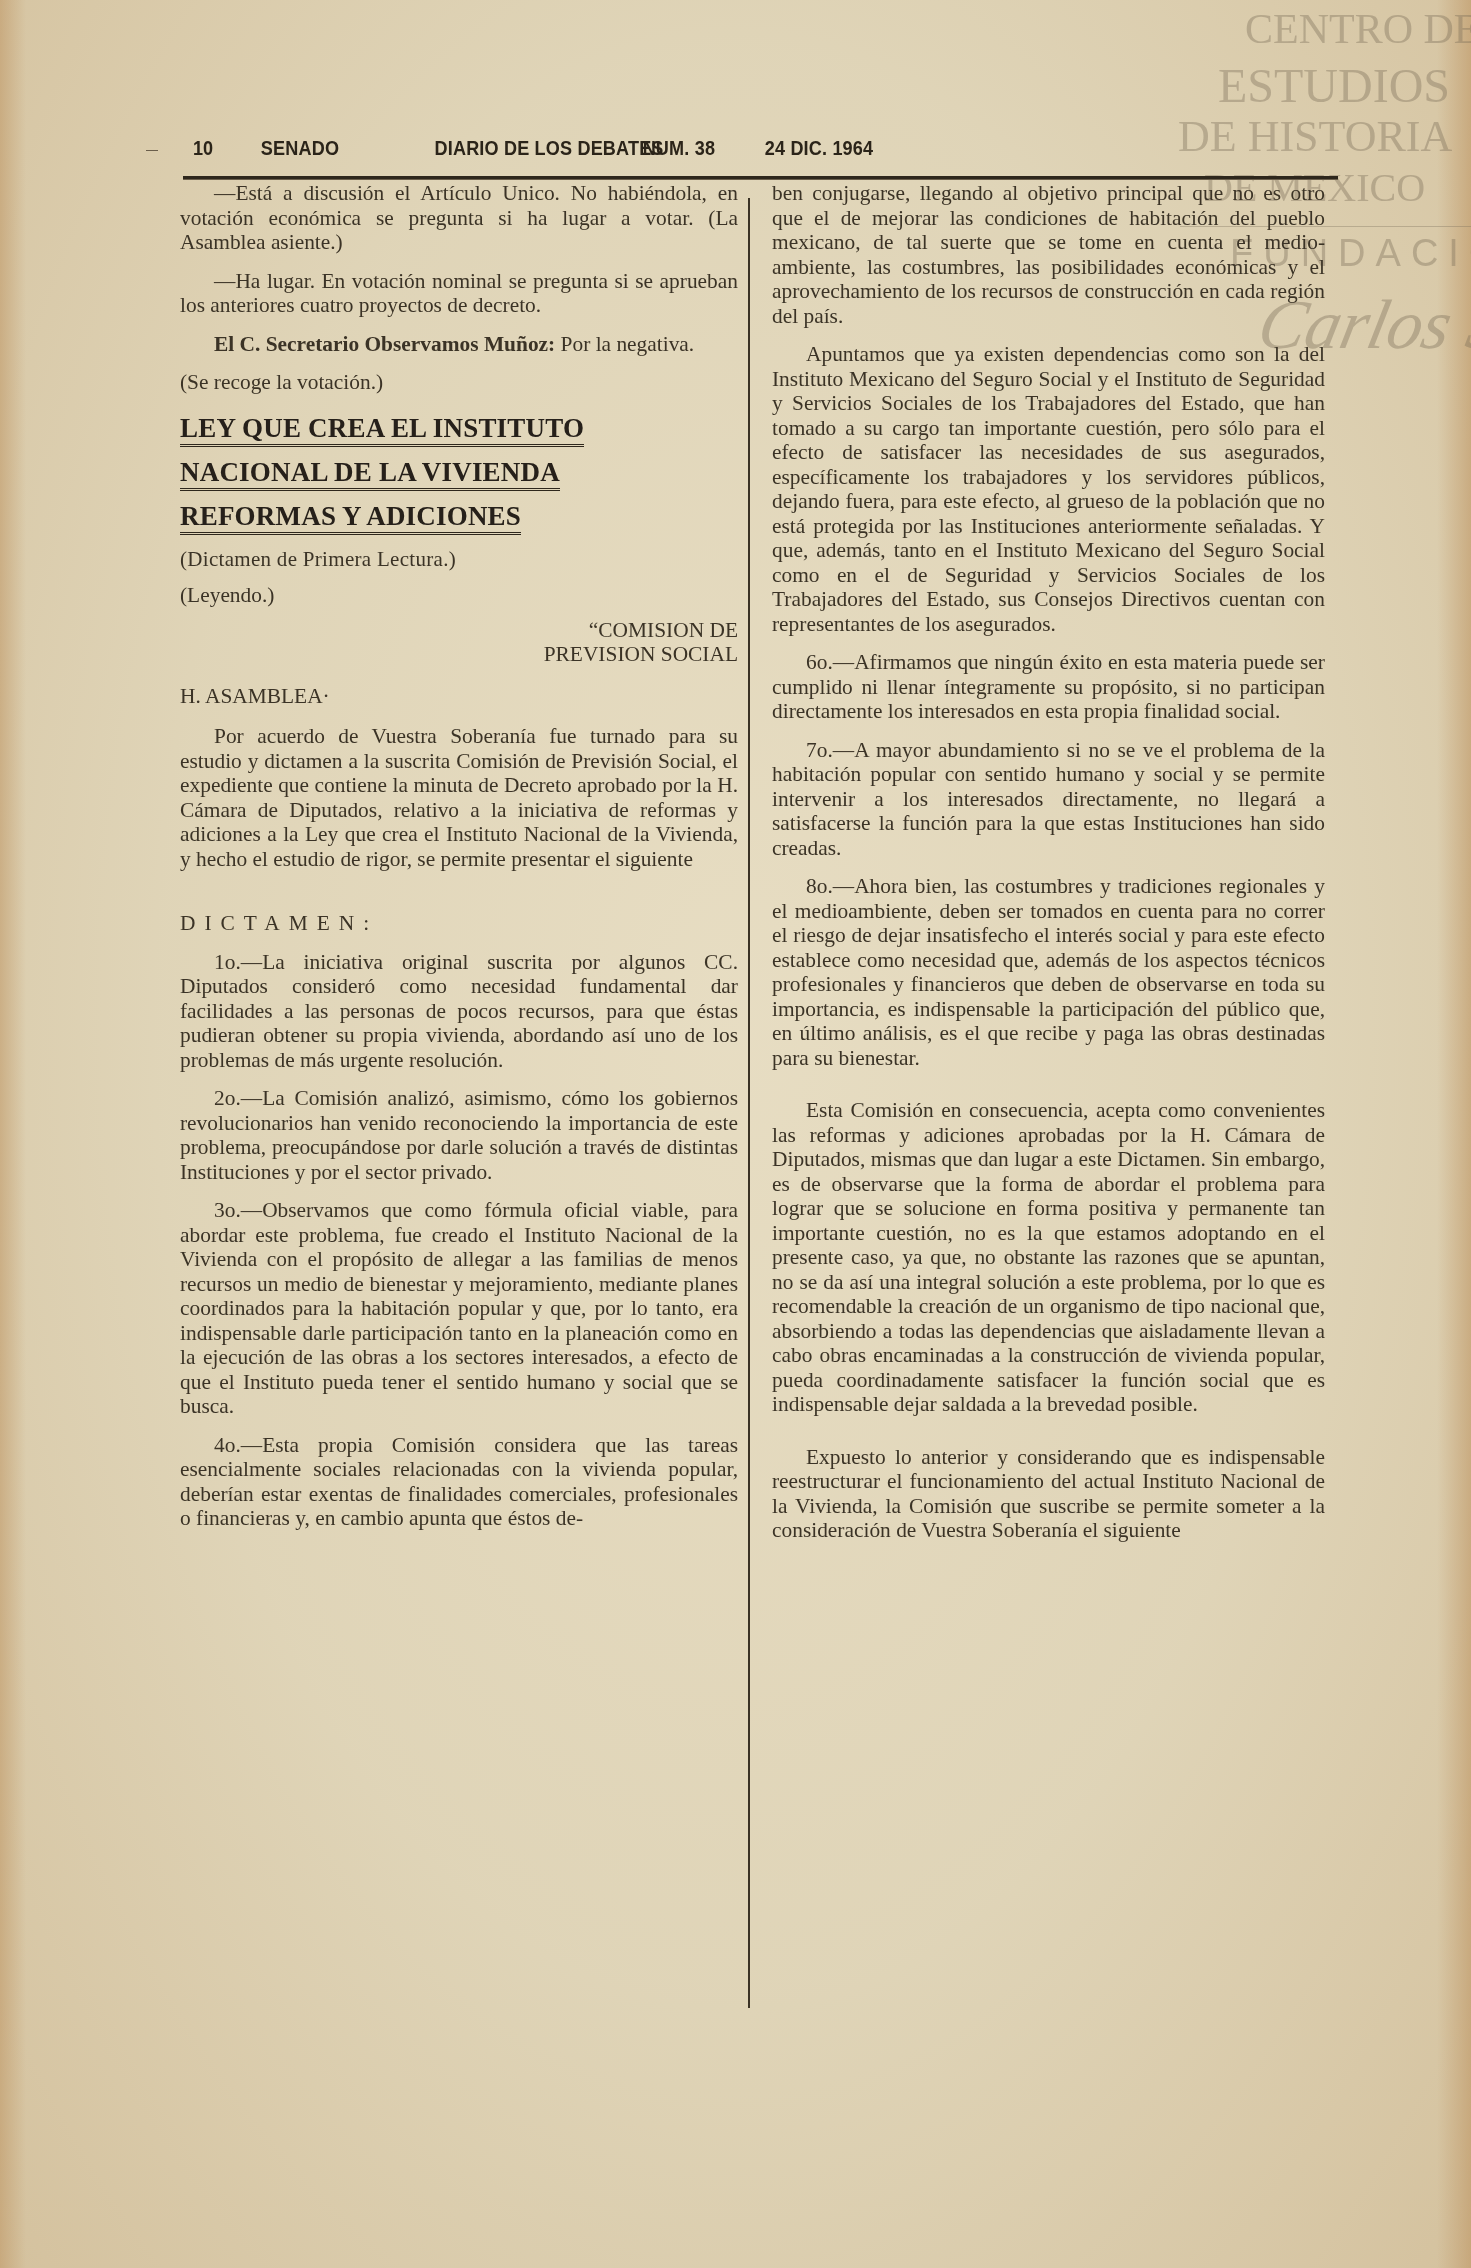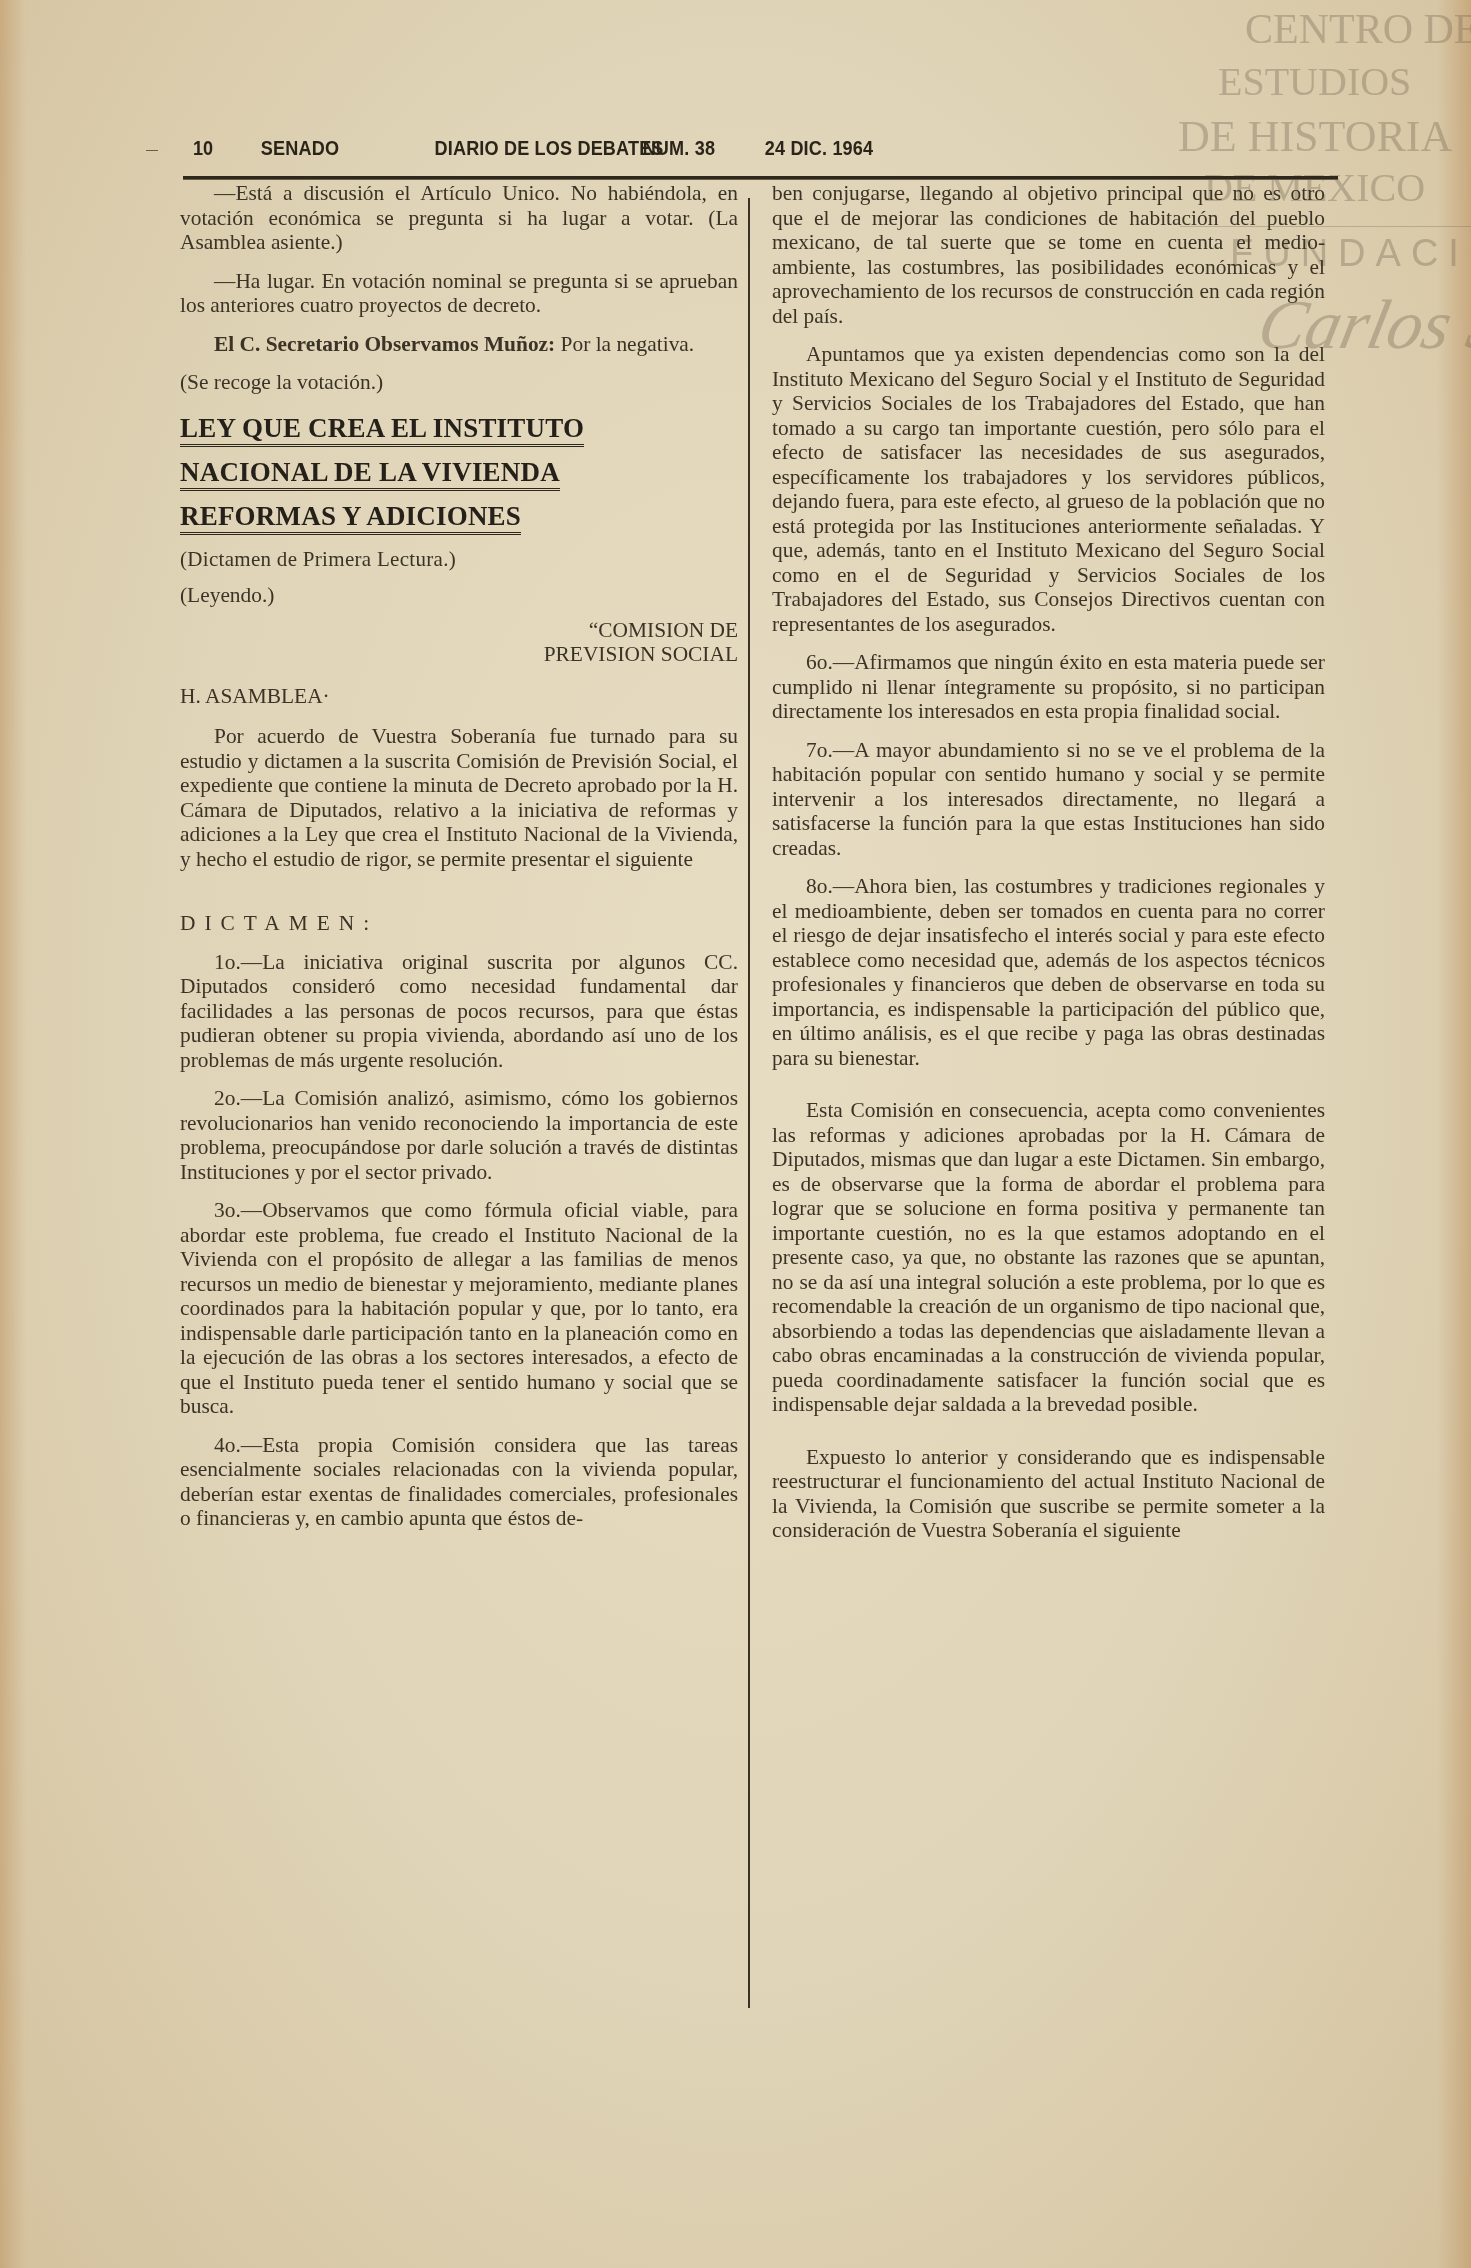--- a/index.html
+++ b/index.html
@@ -48,21 +48,21 @@
     font-size: 27px; line-height: 30px; color: #26201a; letter-spacing: 0.2px;
   }
   .headline div { display: inline-block; padding-bottom: 1px; border-bottom: 3px double #2e271c; margin-bottom: 10px; }
   .subhead { font-weight: normal; font-size: 21px; margin-top: 2px !important; text-indent: 0 !important; letter-spacing: 0.3px; }
   .spaced { letter-spacing: 9px; }
   .gap-l { margin-top: 40px !important; }
 
   
   .wm { position: absolute; color: rgba(120,108,88,0.38); font-family: "Liberation Serif", serif; white-space: nowrap; pointer-events: none; }
   .wm1 { left: 1245px; top: 5px; font-size: 42px; }
-  .wm2 { left: 1218px; top: 58px; font-size: 40px; }
+  .wm2 { left: 1218px; top: 58px; font-size: 48px; }
   .wm3 { left: 1178px; top: 111px; font-size: 44px; }
   .wm4 { left: 1204px; top: 164px; font-size: 40px; }
   .wm5 { left: 1230px; top: 232px; font-size: 38px; font-family: "Liberation Sans", sans-serif; letter-spacing: 10px; font-weight: 300; }
   .wm6 { left: 1260px; top: 285px; font-size: 70px; font-style: italic; font-family: "Liberation Serif", serif; transform: skewX(-12deg); }
   .wm-rule { position: absolute; left: 1180px; top: 226px; width: 291px; height: 1px; background: rgba(120,108,88,0.35); }
 </style>
 </head>
 <body>
 
 <div class="edge-left"></div>

